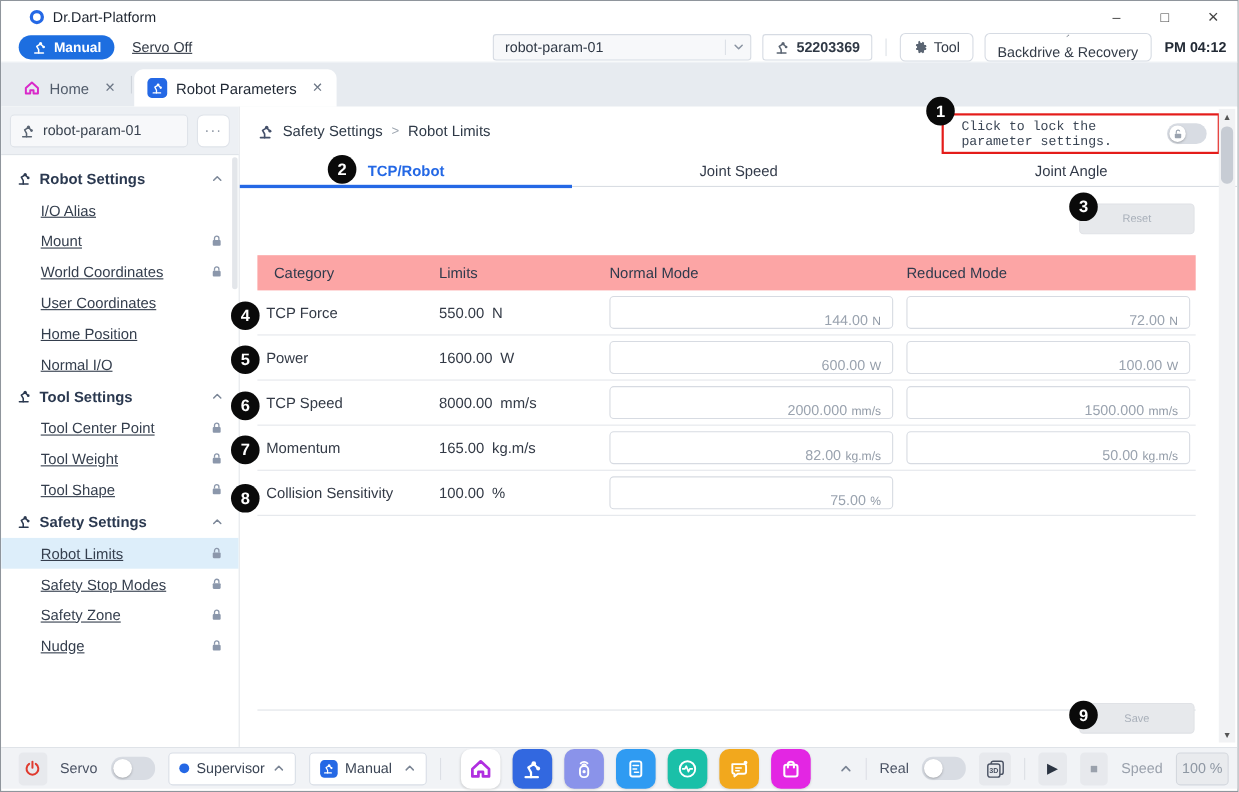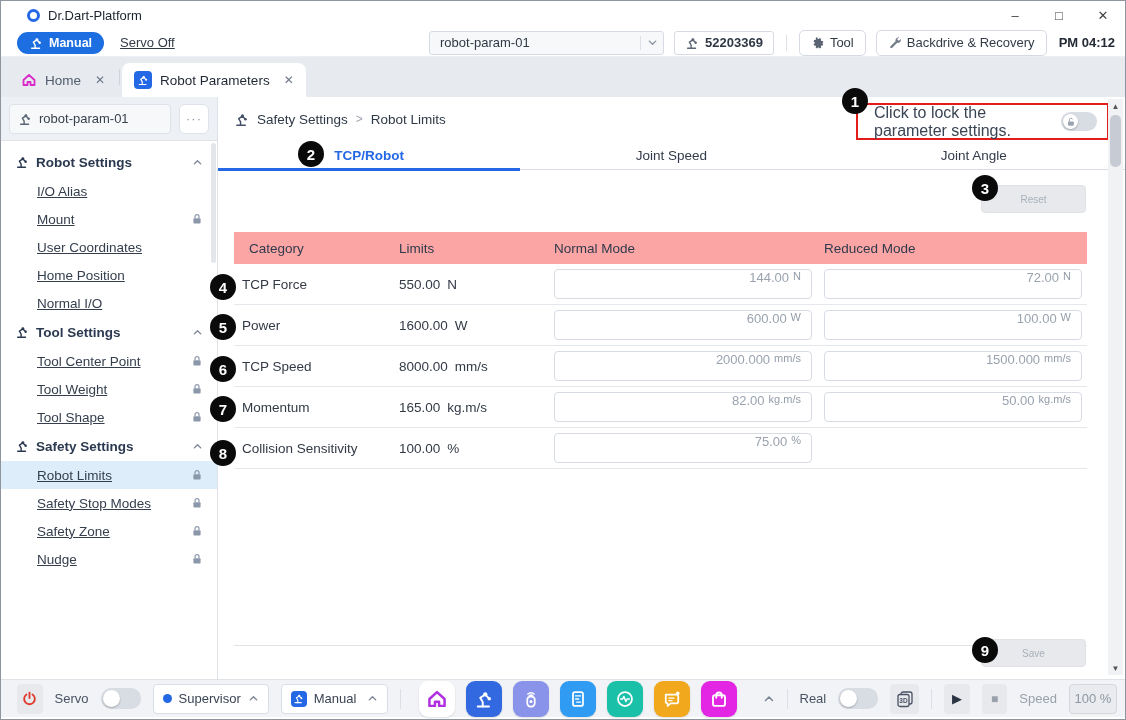--- a/index.html
+++ b/index.html
@@ -17,21 +17,21 @@
   .toolbar{height:28px;display:flex;align-items:center;padding:0 10px 0 16px;background:#fff;border-bottom:1px solid #eceff3;}
   .btn-manual{display:flex;align-items:center;gap:6px;background:#1d6ee0;color:#fff;font-size:12.5px;font-weight:bold;border-radius:13px;height:22px;padding:0 12px;}
   .servo-off{margin-left:16px;font-size:13px;color:#333b47;text-decoration:underline;}
   .tb-spacer{flex:1;}
   .param-select{width:235px;height:24px;background:#f7f8fa;border:1px solid #d6dbe3;border-radius:3px;display:flex;align-items:center;font-size:13px;color:#2f3845;padding:0 0 0 10px;}
   .param-select .sep{margin-left:auto;width:1px;height:14px;background:#dde1e7;}
   .chev{width:22px;display:flex;align-items:center;justify-content:center;color:#8a93a1;}
   .serial-box{height:24px;border:1px solid #d6dbe3;border-radius:3px;background:#fff;display:flex;align-items:center;gap:6px;padding:0 10px;margin-left:10px;font-size:13px;color:#2f3845;font-weight:bold;}
   .tb-div{width:1px;height:16px;background:#dde1e7;margin:0 12px;}
   .tb-btn{height:26px;border:1px solid #d6dbe3;border-radius:5px;background:#fff;display:flex;align-items:center;gap:6px;padding:0 11px;font-size:13px;color:#333b47;}
-  .tb-btn + .tb-btn{margin-left:10px;}
+  .tb-btn + .tb-btn{margin-left:10px;flex-direction:column;}
   .clock{margin-left:12px;font-size:13px;font-weight:bold;color:#222a35;}
 
   
   .tabstrip{height:40px;background:#e7ebf0;display:flex;align-items:flex-end;padding-left:8px;}
   .tab{display:flex;align-items:center;gap:8px;font-size:13.5px;height:34px;padding:0 12px;border-radius:8px 8px 0 0;color:#525c6b;}
   .tab.active{background:#fff;color:#1f2733;}
   .tab .x{font-size:12px;color:#6d7786;margin-left:6px;}
   .tab-div{width:1px;height:16px;background:#cfd4db;align-self:center;margin:0 2px;}
   .mini-app{width:18px;height:18px;border-radius:4px;background:#2468e5;display:flex;align-items:center;justify-content:center;}
 
@@ -47,42 +47,42 @@
   .sb-item{height:28px;display:flex;align-items:center;padding:0 14px 0 36px;font-size:13.5px;color:#343e4d;text-decoration:underline;}
   .sb-item.sel{background:#ddeefa;}
   .sb-item .lk{margin-left:auto;color:#8b97ab;display:flex;}
   .sb-scroll{position:absolute;right:1px;top:46px;width:5px;height:120px;background:#d7dbe1;border-radius:3px;opacity:.7;}
 
   
   .main{flex:1;position:relative;background:#fff;}
   .m-head{height:44px;display:flex;align-items:center;padding-left:16px;gap:8px;font-size:13.5px;color:#2e3947;}
   .crumb-sep{color:#9aa3ad;font-size:12px;}
   .lock-box{position:absolute;left:638px;top:6px;width:253px;height:37px;border:2px solid #e41c1a;display:flex;align-items:center;gap:10px;padding:0 10px 0 16px;background:#fff;}
-  .lock-box .txt{font-size:16px;color:#3a4554;}
+  .lock-box .txt{font-size:12px;color:#3a4554;font-family:Liberation Mono, monospace;}
   .toggle{width:36px;height:19px;border-radius:10px;background:#d8dce3;position:relative;flex:none;}
   .toggle .knob{position:absolute;left:2px;top:2px;width:15px;height:15px;border-radius:50%;background:#fff;box-shadow:0 1px 2px rgba(0,0,0,.25);display:flex;align-items:center;justify-content:center;color:#9aa3af;}
   .m-tabs{display:flex;height:29px;border-bottom:1px solid #d9dde3;}
   .m-tab{flex:1;display:flex;align-items:center;justify-content:center;font-size:13.5px;color:#333b4a;position:relative;}
   .m-tab.active{color:#2468e5;font-weight:bold;}
   .m-tab.active::after{content:"";position:absolute;left:0;right:0;bottom:-2px;height:3px;background:#2468e5;}
   .gbtn{width:105px;height:28px;background:#e7e9ec;border-radius:4px;border:1px solid #e0e2e6;color:#a9b0ba;font-size:10px;display:flex;align-items:center;justify-content:center;}
   .reset-wrap{display:flex;justify-content:flex-end;margin:15px 39px 0 0;}
   .table{margin:19px 38px 0 16px;}
   .thead{display:flex;background:#fca5a5;height:32px;align-items:center;font-size:13.5px;color:#2f3a4c;}
   .th-cat{width:165px;padding-left:15px;}
   .th-lim{width:155px;}
   .th-nor{width:270px;}
   .th-red{width:258px;}
   .trow{display:flex;align-items:center;height:41px;border-bottom:1px solid #e4e7eb;font-size:13.5px;color:#333a46;}
   .c-cat{width:165px;padding-left:8px;}
   .c-lim{width:155px;}
   .c-lim .u{margin-left:7px;}
   .c-inp{width:270px;}
   .c-inp:last-child{width:258px;}
-  .inp{width:258px;height:30px;border:1px solid #d7dbe2;border-radius:4px;background:#fff;display:flex;align-items:flex-start;justify-content:flex-end;padding:0 10px;}
+  .inp{width:258px;height:30px;border:1px solid #d7dbe2;border-radius:4px;background:#fff;display:flex;align-items:flex-end;justify-content:flex-end;padding:0 10px;}
   .inp .v{font-size:13px;color:#9aa3af;}
   .inp .u{font-size:11px;color:#929ba7;margin-left:4px;}
   .bottom-line{position:absolute;left:16px;right:38px;top:548px;border-top:1px solid #e0e3e8;}
   .save-wrap{position:absolute;right:39px;top:542px;}
 
   
   .m-scroll{position:absolute;right:2px;top:2px;bottom:4px;width:15px;background:#f1f2f4;display:flex;flex-direction:column;align-items:center;}
   .m-scroll .arr{height:14px;font-size:8px;color:#555;display:flex;align-items:center;}
   .m-scroll .thumb{width:11px;height:52px;background:#c7ccd4;border-radius:5px;margin-top:2px;}
   .m-scroll .fill{flex:1;}
@@ -278,20 +278,28 @@
           </div>
           <div class="sb-item">
             <span>Mount</span>
             <span class="lk">
               <svg width="12" height="12">
                 <use href="#i-lock"></use>
               </svg>
             </span>
           </div>
           <div class="sb-item">
+            <span>World Coordinates</span>
+            <span class="lk">
+              <svg width="12" height="12">
+                <use href="#i-lock"></use>
+              </svg>
+            </span>
+          </div>
+          <div class="sb-item">
             <span>User Coordinates</span>
           </div>
           <div class="sb-item">
             <span>Home Position</span>
           </div>
           <div class="sb-item">
             <span>Normal I/O</span>
           </div>
           <div class="sb-sec">
             <svg width="14" height="14" color="#2b3950">

